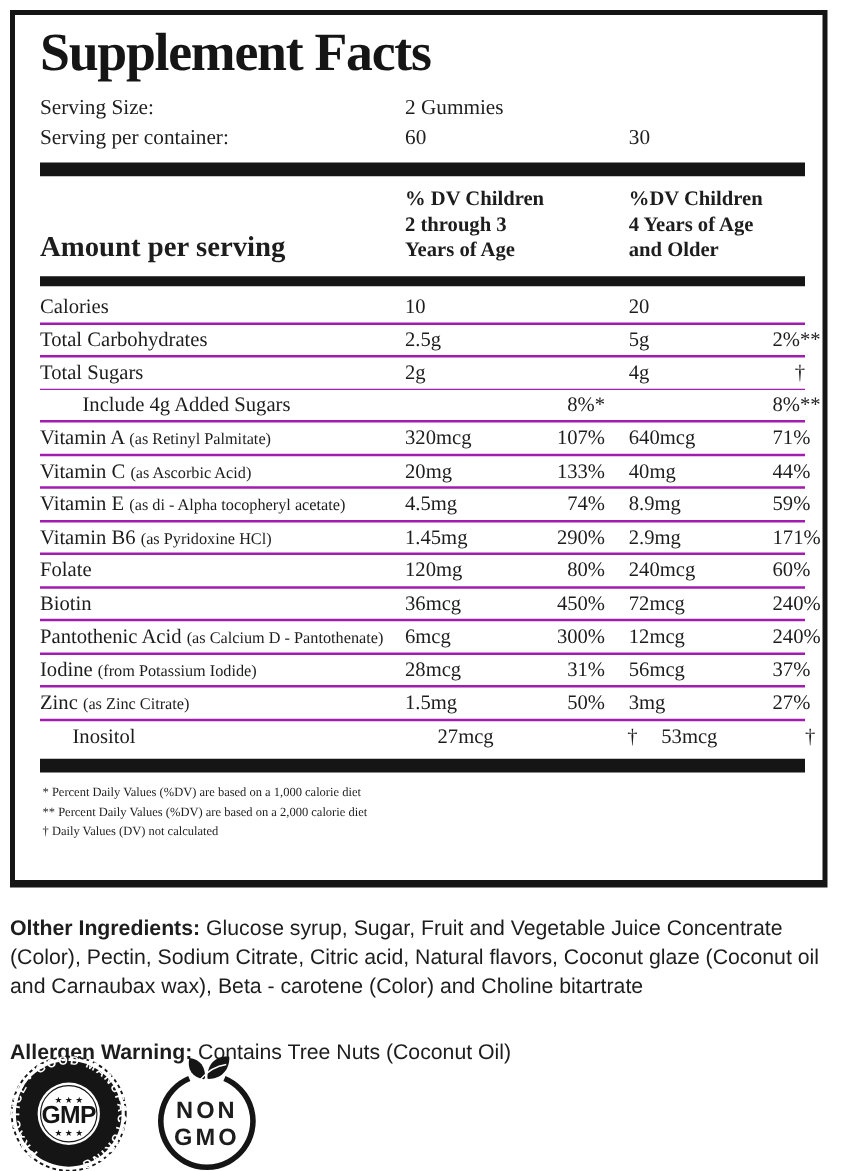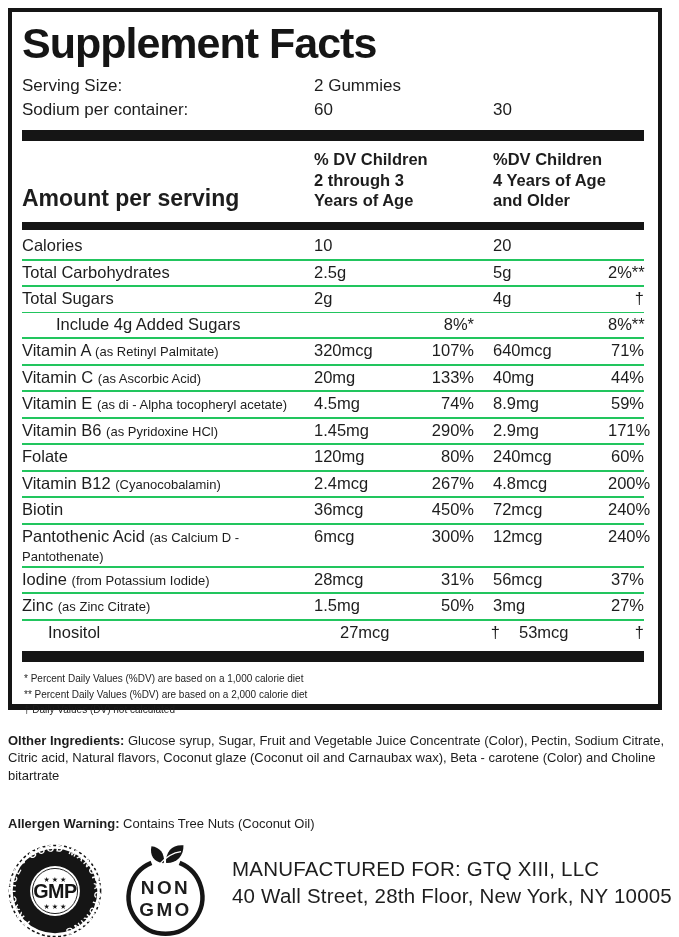--- a/index.html
+++ b/index.html
@@ -4,50 +4,50 @@
 <style>
   html,body{margin:0;padding:0;background:#fff;}
   body{
     width:679px;height:937px;position:relative;
     font-family:"Liberation Sans",sans-serif;
     color:#1d1d1d;-webkit-font-smoothing:antialiased;
   }
   .facts-box{
     position:absolute;left:8px;top:8px;width:654px;height:702px;
     border:4px solid #151515;border-bottom-width:6px;
-    box-sizing:border-box;background:#fff;padding:6px 14px 0 10px;
+    box-sizing:border-box;background:#fff;padding:6px 14px 0 20px;font-family:Liberation Serif, serif;
   }
   .title{
     font-size:43px;font-weight:bold;letter-spacing:-1px;
     line-height:1.08;margin:2px 0 8px 0;color:#151515;
   }
   .srv-row{display:grid;grid-template-columns:292px 179px 1fr;font-size:17px;line-height:24px;}
   .bar{background:#151515;margin-top:6px;}
   .bar.b1{height:11px;margin-top:8px;}
   .bar.b2{height:8px;}
   .bar.b3{height:11px;}
   .hdr-row{display:grid;grid-template-columns:292px 179px 1fr;margin-top:8px;}
   .hdr-amount{font-weight:bold;font-size:23px;align-self:end;padding-bottom:4px;margin-top:36px;}
   .hdr-col{font-weight:bold;font-size:16.5px;line-height:1.22;white-space:pre-line;}
   .trow{
     display:grid;grid-template-columns:292px 100px 60px 134px 1fr;
     align-items:baseline;min-height:21.5px;padding:2px 0 1px 0;
-    border-bottom:2px solid #22c55e;font-size:16.5px;
+    border-bottom:2px solid #a21caf;font-size:16.5px;
   }
   .trow.thin{border-bottom-width:1px;}
   .trow.first{padding-top:6px;}
   .trow .rname{white-space:nowrap;}
   .trow .rdesc{font-size:13px;}
   .trow.indent .rname{padding-left:34px;}
   .trow .p1{text-align:right;}
   .trow .a2{padding-left:19px;}
   .trow .p2{text-align:right;}
   .footnotes{padding:9px 0 0 2px;font-size:10px;line-height:1.55;}
   .below{position:absolute;left:8px;top:732px;width:660px;}
-  .oi,.aw{font-size:13px;line-height:1.34;}
+  .oi,.aw{font-size:17px;line-height:1.34;}
   .oi b,.aw b{font-weight:bold;}
   .aw{margin-top:31px;}
   .badges{position:absolute;left:0px;top:841px;width:679px;height:96px;}
   .gmp-seal{position:absolute;left:8px;top:3px;}
   .nongmo{position:absolute;left:117px;top:0px;}
   .mfg{
     position:absolute;left:232px;top:14px;font-size:20.5px;line-height:1.33;
     color:#1d1d1d;letter-spacing:0.2px;
   }
 </style>
@@ -55,21 +55,21 @@
 <body>
 
 <div class="facts-box">
   <div class="title">Supplement Facts</div>
 
   <div class="srv-row">
     <span>Serving Size:</span>
     <span>2 Gummies</span>
   </div>
   <div class="srv-row">
-    <span>Sodium per container:</span>
+    <span>Serving per container:</span>
     <span>60</span>
     <span>30</span>
   </div>
 
   <div class="bar b1"></div>
 
   <div class="hdr-row">
     <span class="hdr-amount">Amount per serving</span>
     <span class="hdr-col">% DV Children
 2 through 3
@@ -137,27 +137,20 @@
     <span class="p1">290%</span>
     <span class="a2">2.9mg</span>
     <span class="p2">171%</span>
   </div>
       <div class="trow">
     <span class="namecell"><span class="rname">Folate</span> <span class="rdesc"></span></span>
     <span class="a1">120mg</span>
     <span class="p1">80%</span>
     <span class="a2">240mcg</span>
     <span class="p2">60%</span>
-  </div>
-      <div class="trow">
-    <span class="namecell"><span class="rname">Vitamin B12</span> <span class="rdesc">(Cyanocobalamin)</span></span>
-    <span class="a1">2.4mcg</span>
-    <span class="p1">267%</span>
-    <span class="a2">4.8mcg</span>
-    <span class="p2">200%</span>
   </div>
       <div class="trow">
     <span class="namecell"><span class="rname">Biotin</span> <span class="rdesc"></span></span>
     <span class="a1">36mcg</span>
     <span class="p1">450%</span>
     <span class="a2">72mcg</span>
     <span class="p2">240%</span>
   </div>
       <div class="trow">
     <span class="namecell"><span class="rname">Pantothenic Acid</span> <span class="rdesc">(as Calcium D - Pantothenate)</span></span>
@@ -225,17 +218,13 @@
 
   <svg class="nongmo" width="97" height="97" viewBox="0 0 100 100">
     <path d="M 64.5,22.5 A 38,38 0 1 1 35.5,22.5" fill="none" stroke="#151515" stroke-width="4.6"></path>
     <path d="M47.5,23 C38,21.5 33.5,15 35.5,5.5 C44.5,6.5 49,13 48.5,22 Z" fill="#151515"></path>
     <path d="M50.5,22.5 C50,11 57,3.5 68.5,4.5 C69,15.5 61.5,22.8 51.5,22.8 Z" fill="#151515"></path>
     <path d="M44,24 C50,17 58,12 66,11" fill="none" stroke="#ffffff" stroke-width="1.3"></path>
     <text x="50" y="55" text-anchor="middle" font-family="Liberation Sans, sans-serif" font-size="19.5" font-weight="bold" letter-spacing="2.5" fill="#1d1d1d" id="nongmo-line1">NON</text>
     <text x="50" y="77" text-anchor="middle" font-family="Liberation Sans, sans-serif" font-size="19.5" font-weight="bold" letter-spacing="2.5" fill="#1d1d1d" id="nongmo-line2">GMO</text>
   </svg>
 
-  <div class="mfg">
-    <div>MANUFACTURED FOR: GTQ XIII, LLC</div>
-    <div>40 Wall Street, 28th Floor, New York, NY 10005</div>
-  </div>
 </div>
 
 </body></html>

